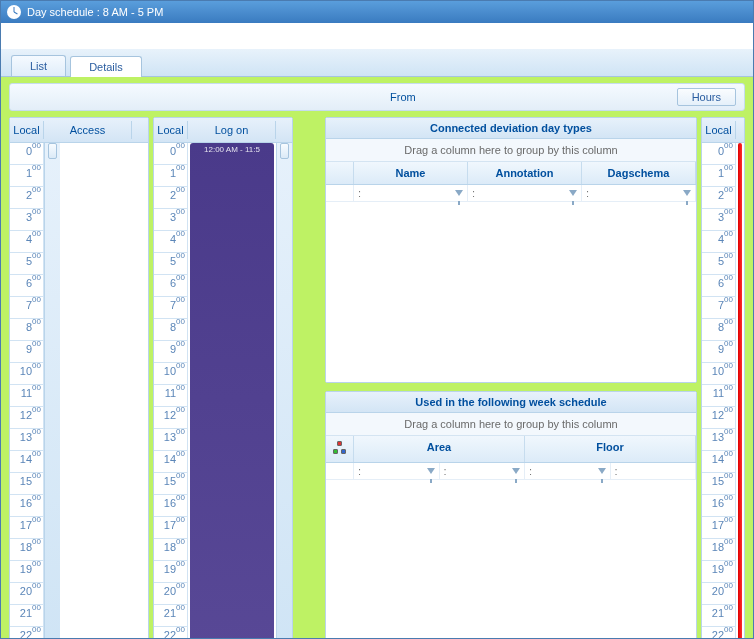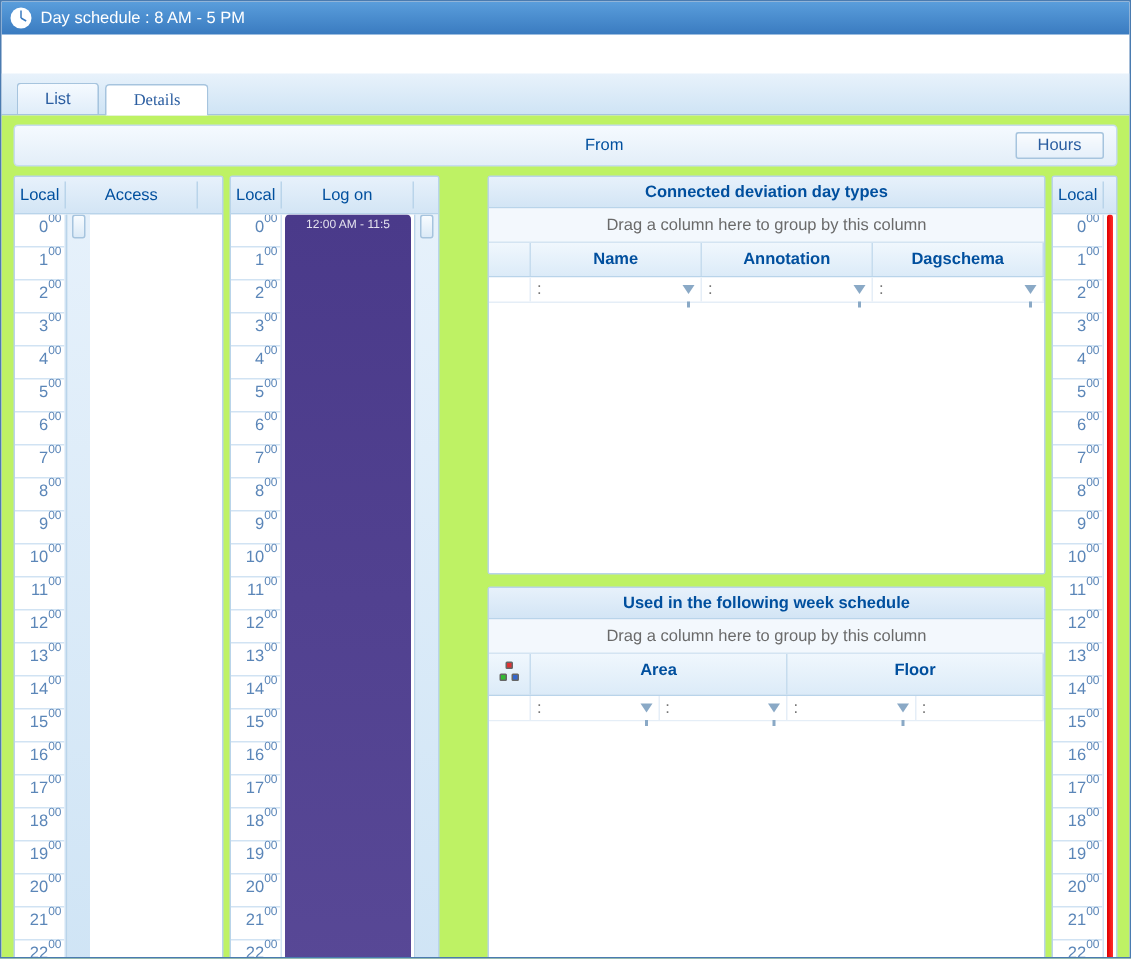--- a/index.html
+++ b/index.html
@@ -59,21 +59,20 @@
     background: linear-gradient(to bottom, #f5faff, #e0edf9);
     color: #2a5da0;
     cursor: pointer;
   }
   .tab.active {
     background: #fff;
     position: relative;
     top: 1px;
     color: #2a5da0;
     font-weight: normal;
-    font-family: Liberation Serif, serif;
   }
 
   
   .content {
     height: calc(639px - 22px - 28px - 2px);
     background: #bef264;
     display: flex;
     flex-direction: column;
   }
   .topstrip {

